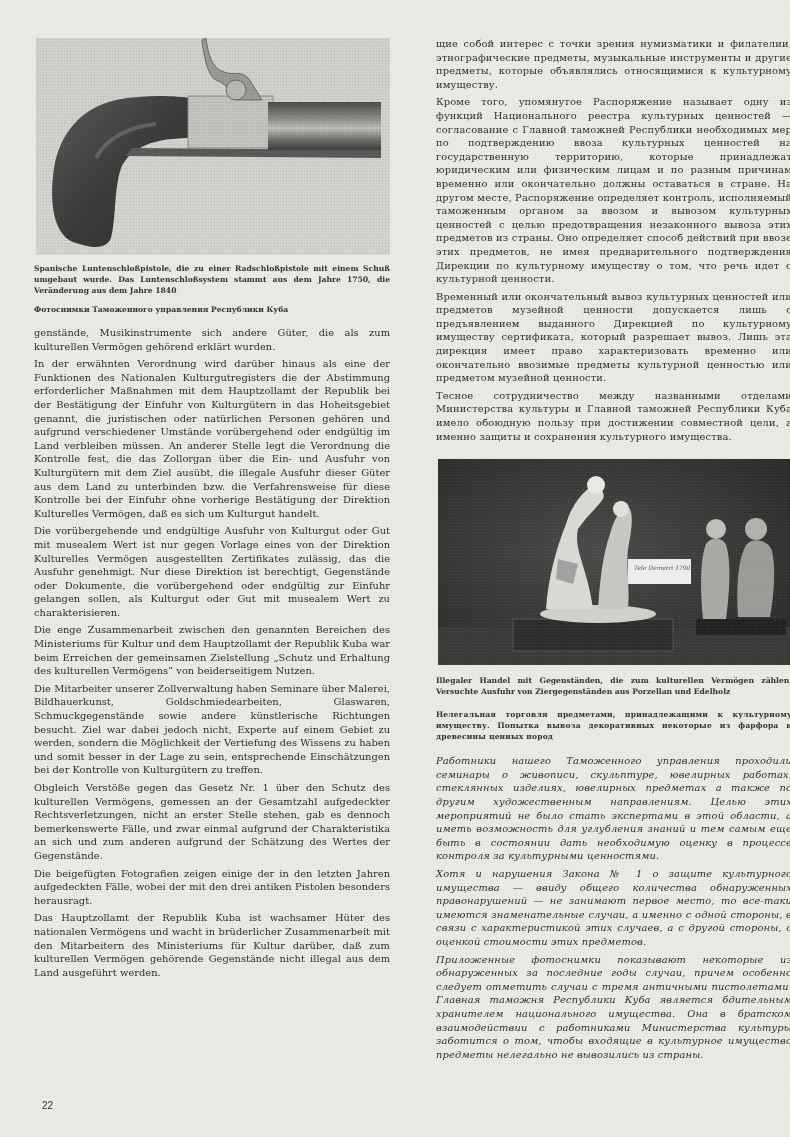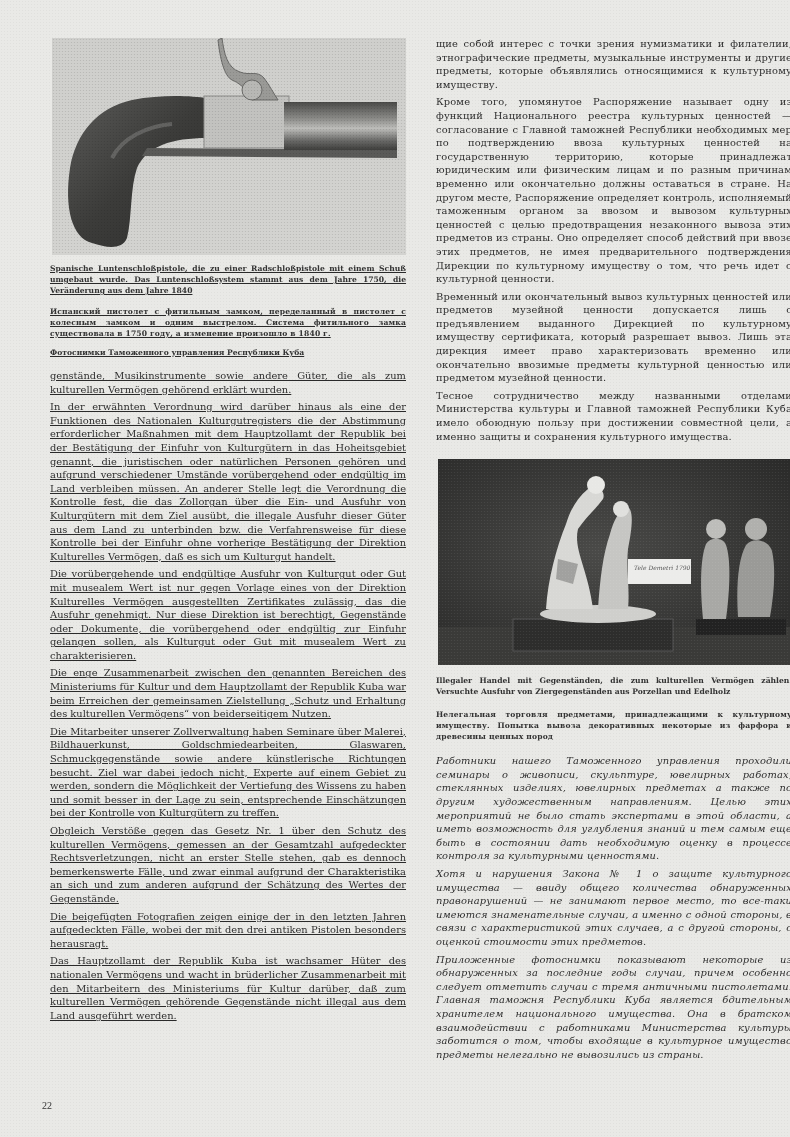--- a/index.html
+++ b/index.html
@@ -4,21 +4,21 @@
   <style>
     html, body { margin: 0; padding: 0; }
     body {
       width: 790px; height: 1137px; overflow: hidden;
       background: #e9e9e6;
       position: relative;
       font-family: "DejaVu Serif", serif;
       color: #2a2a2a;
     }
     .col { position: absolute; }
-    .col-left { left: 50px; top: 30px; width: 356px; text-decoration: underline; }
+    .col-left { left: 34px; top: 30px; width: 356px; }
     .col-right { left: 436px; top: 37px; width: 356px; }
 
     .photo {
       position: relative;
       overflow: hidden;
       background: #c9c9c6;
     }
     .photo svg { display: block; width: 100%; height: 100%; }
     .photo-pistol { width: 354px; height: 217px; margin-top: 8px; margin-left: 2px; }
     .photo-figurines { width: 355px; height: 206px; margin-left: 2px; }
@@ -48,21 +48,21 @@
       margin: 0 0 4px 0;
     }
     .ru-text { letter-spacing: 0.15px; }
     .left-text-block { margin-top: 11px; }
     .right-text-block { }
     .right-text-lower { margin-top: 12px; font-style: italic; }
 
     .page-number {
       position: absolute;
       left: 42px; top: 1100px;
-      font-family: Liberation Serif, serif;
+      font-family: Liberation Sans, sans-serif;
       font-size: 10px;
       color: #333;
     }
     .noise {
       position: absolute; inset: 0; pointer-events: none;
       background-image:
         radial-gradient(rgba(0,0,0,0.04) 1px, transparent 1px);
       background-size: 3px 3px;
     }
   </style>
@@ -108,26 +108,25 @@
       <rect x="232" y="64" width="113" height="48" fill="url(#barrel)"></rect>
 
       <path d="M170 0 C172 15 175 30 188 34 C198 38 205 32 212 40 C218 48 222 56 226 62 L200 62 C195 50 185 44 180 42 C172 38 168 20 166 2 Z" fill="#9a9a97" stroke="#6a6a68" stroke-width="1"></path>
       <circle cx="200" cy="52" r="10" fill="#b8b8b5" stroke="#6a6a68"></circle>
       <rect width="354" height="217" fill="url(#halftone)"></rect>
     </svg>
   </div>
 
   <div class="captions-pistol">
     <p class="caption">Spanische Luntenschloßpistole, die zu einer Radschloßpistole mit einem Schuß umgebaut wurde. Das Luntenschloßsystem stammt aus dem Jahre 1750, die Veränderung aus dem Jahre 1840</p>
-    <p class="caption ru-text">Испанский пистолет с фитильным замком, переделанный в пистолет с колесным замком и одним выстрелом. Система фитильного замка существовала в 1750 году, а изменение произошло в 1840 г.</p>
     <p class="caption tight">Фотоснимки Таможенного управления Республики Куба</p>
   </div>
 
   <div class="left-text-block">
-    <p class="body-text">genstände, Musikinstrumente sowie andere Güter, die als zum kulturellen Vermögen gehörend erklärt wurden.</p>
+    <p class="body-text">genstände, Musikinstrumente sich andere Güter, die als zum kulturellen Vermögen gehörend erklärt wurden.</p>
     <p class="body-text">In der erwähnten Verordnung wird darüber hinaus als eine der Funktionen des Nationalen Kulturgutregisters die der Abstimmung erforderlicher Maßnahmen mit dem Hauptzollamt der Republik bei der Bestätigung der Einfuhr von Kulturgütern in das Hoheitsgebiet genannt, die juristischen oder natürlichen Personen gehören und aufgrund verschiedener Umstände vorübergehend oder endgültig im Land verbleiben müssen. An anderer Stelle legt die Verordnung die Kontrolle fest, die das Zollorgan über die Ein- und Ausfuhr von Kulturgütern mit dem Ziel ausübt, die illegale Ausfuhr dieser Güter aus dem Land zu unterbinden bzw. die Verfahrensweise für diese Kontrolle bei der Einfuhr ohne vorherige Bestätigung der Direktion Kulturelles Vermögen, daß es sich um Kulturgut handelt.</p>
     <p class="body-text">Die vorübergehende und endgültige Ausfuhr von Kulturgut oder Gut mit musealem Wert ist nur gegen Vorlage eines von der Direktion Kulturelles Vermögen ausgestellten Zertifikates zulässig, das die Ausfuhr genehmigt. Nur diese Direktion ist berechtigt, Gegenstände oder Dokumente, die vorübergehend oder endgültig zur Einfuhr gelangen sollen, als Kulturgut oder Gut mit musealem Wert zu charakterisieren.</p>
     <p class="body-text">Die enge Zusammenarbeit zwischen den genannten Bereichen des Ministeriums für Kultur und dem Hauptzollamt der Republik Kuba war beim Erreichen der gemeinsamen Zielstellung „Schutz und Erhaltung des kulturellen Vermögens“ von beiderseitigem Nutzen.</p>
     <p class="body-text">Die Mitarbeiter unserer Zollverwaltung haben Seminare über Malerei, Bildhauerkunst, Goldschmiedearbeiten, Glaswaren, Schmuckgegenstände sowie andere künstlerische Richtungen besucht. Ziel war dabei jedoch nicht, Experte auf einem Gebiet zu werden, sondern die Möglichkeit der Vertiefung des Wissens zu haben und somit besser in der Lage zu sein, entsprechende Einschätzungen bei der Kontrolle von Kulturgütern zu treffen.</p>
     <p class="body-text">Obgleich Verstöße gegen das Gesetz Nr. 1 über den Schutz des kulturellen Vermögens, gemessen an der Gesamtzahl aufgedeckter Rechtsverletzungen, nicht an erster Stelle stehen, gab es dennoch bemerkenswerte Fälle, und zwar einmal aufgrund der Charakteristika an sich und zum anderen aufgrund der Schätzung des Wertes der Gegenstände.</p>
     <p class="body-text">Die beigefügten Fotografien zeigen einige der in den letzten Jahren aufgedeckten Fälle, wobei der mit den drei antiken Pistolen besonders herausragt.</p>
     <p class="body-text">Das Hauptzollamt der Republik Kuba ist wachsamer Hüter des nationalen Vermögens und wacht in brüderlicher Zusammenarbeit mit den Mitarbeitern des Ministeriums für Kultur darüber, daß zum kulturellen Vermögen gehörende Gegenstände nicht illegal aus dem Land ausgeführt werden.</p>
   </div>
 </div>
 

